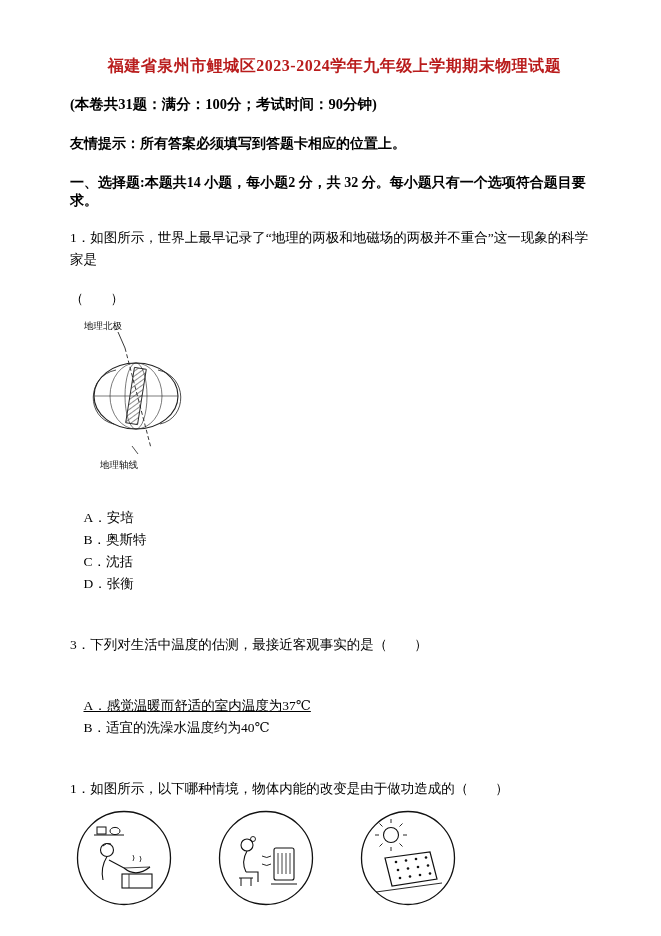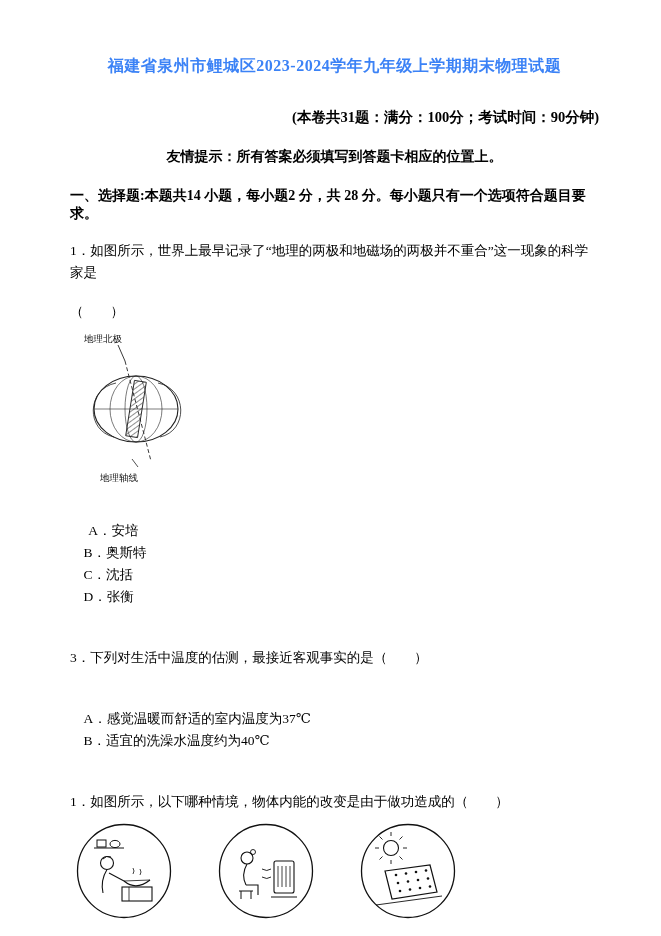--- a/index.html
+++ b/index.html
@@ -7,56 +7,55 @@
   body {
     width: 661px; height: 936px;
     background: #ffffff;
     color: #000;
     font-family: "Liberation Serif", "DejaVu Serif", serif;
     overflow: hidden;
   }
   .page { padding: 56px 62px 0 70px; }
 
   .title {
-    color: #3b82f6;
+    color: #b91c1c;
     font-size: 16px;
     font-weight: bold;
     text-align: center;
-    margin: 0 0 31px 0;
+    margin: 0 0 18px 0;
     letter-spacing: 0.5px;
   }
   .subtitle {
     font-size: 14.5px;
     font-weight: bold;
-    text-align: right;
+    text-align: left;
     margin: 0 0 21px 0;
   }
   .reminder {
     font-size: 14px;
     font-weight: bold;
-    text-align: center;
     margin: 0 0 21px 0;
   }
   .section {
     font-size: 14px;
     font-weight: bold;
     margin: 0 0 17px 0;
   }
   .line {
     font-size: 13.5px;
     line-height: 22px;
     margin: 0 0 17px 0;
     white-space: pre-wrap;
   }
   .tight { margin-bottom: 8px; }
   .opt { display: inline-block; white-space: nowrap; vertical-align: top; }
-  .q1w-a { width: 55px; text-align: right; }
+  .q1w-a { width: 55px; }
   .q1w-b { width: 65px; }
   .q1w-c { width: 46px; }
-  .q2w   { width: 243px; }
+  .q2w   { width: 243px; text-decoration: underline; }
 
   .figure-earth {
     margin: 2px 0 12px 6px;
     width: 124px; height: 155px; text-align: center;
   }
   .figure-row {
     display: flex;
     gap: 42px;
     margin: 6px 0 20px 4px;
   }
@@ -67,21 +66,21 @@
 <body>
 
 <div class="page">
 
   <h1 class="title">福建省泉州市鲤城区2023-2024学年九年级上学期期末物理试题</h1>
 
   <div class="subtitle">(本卷共31题：满分：100分；考试时间：90分钟)</div>
 
   <div class="reminder">友情提示：所有答案必须填写到答题卡相应的位置上。</div>
 
-  <div class="section">一、选择题:本题共14 小题，每小题2 分，共 28 分。每小题只有一个选项符合题目要求。</div>
+  <div class="section">一、选择题:本题共14 小题，每小题2 分，共 32 分。每小题只有一个选项符合题目要求。</div>
 
   <p class="line">1．如图所示，世界上最早记录了“地理的两极和地磁场的两极并不重合”这一现象的科学家是</p>
   <p class="line tight">（　　）</p>
 
   <div class="figure-earth">
     <svg width="124" height="155" viewBox="0 0 124 155">
       <defs>
         <pattern id="hatch" width="4" height="4" patternUnits="userSpaceOnUse" patternTransform="rotate(45)">
           <line x1="0" y1="0" x2="0" y2="4" stroke="#222" stroke-width="1"></line>
         </pattern>

